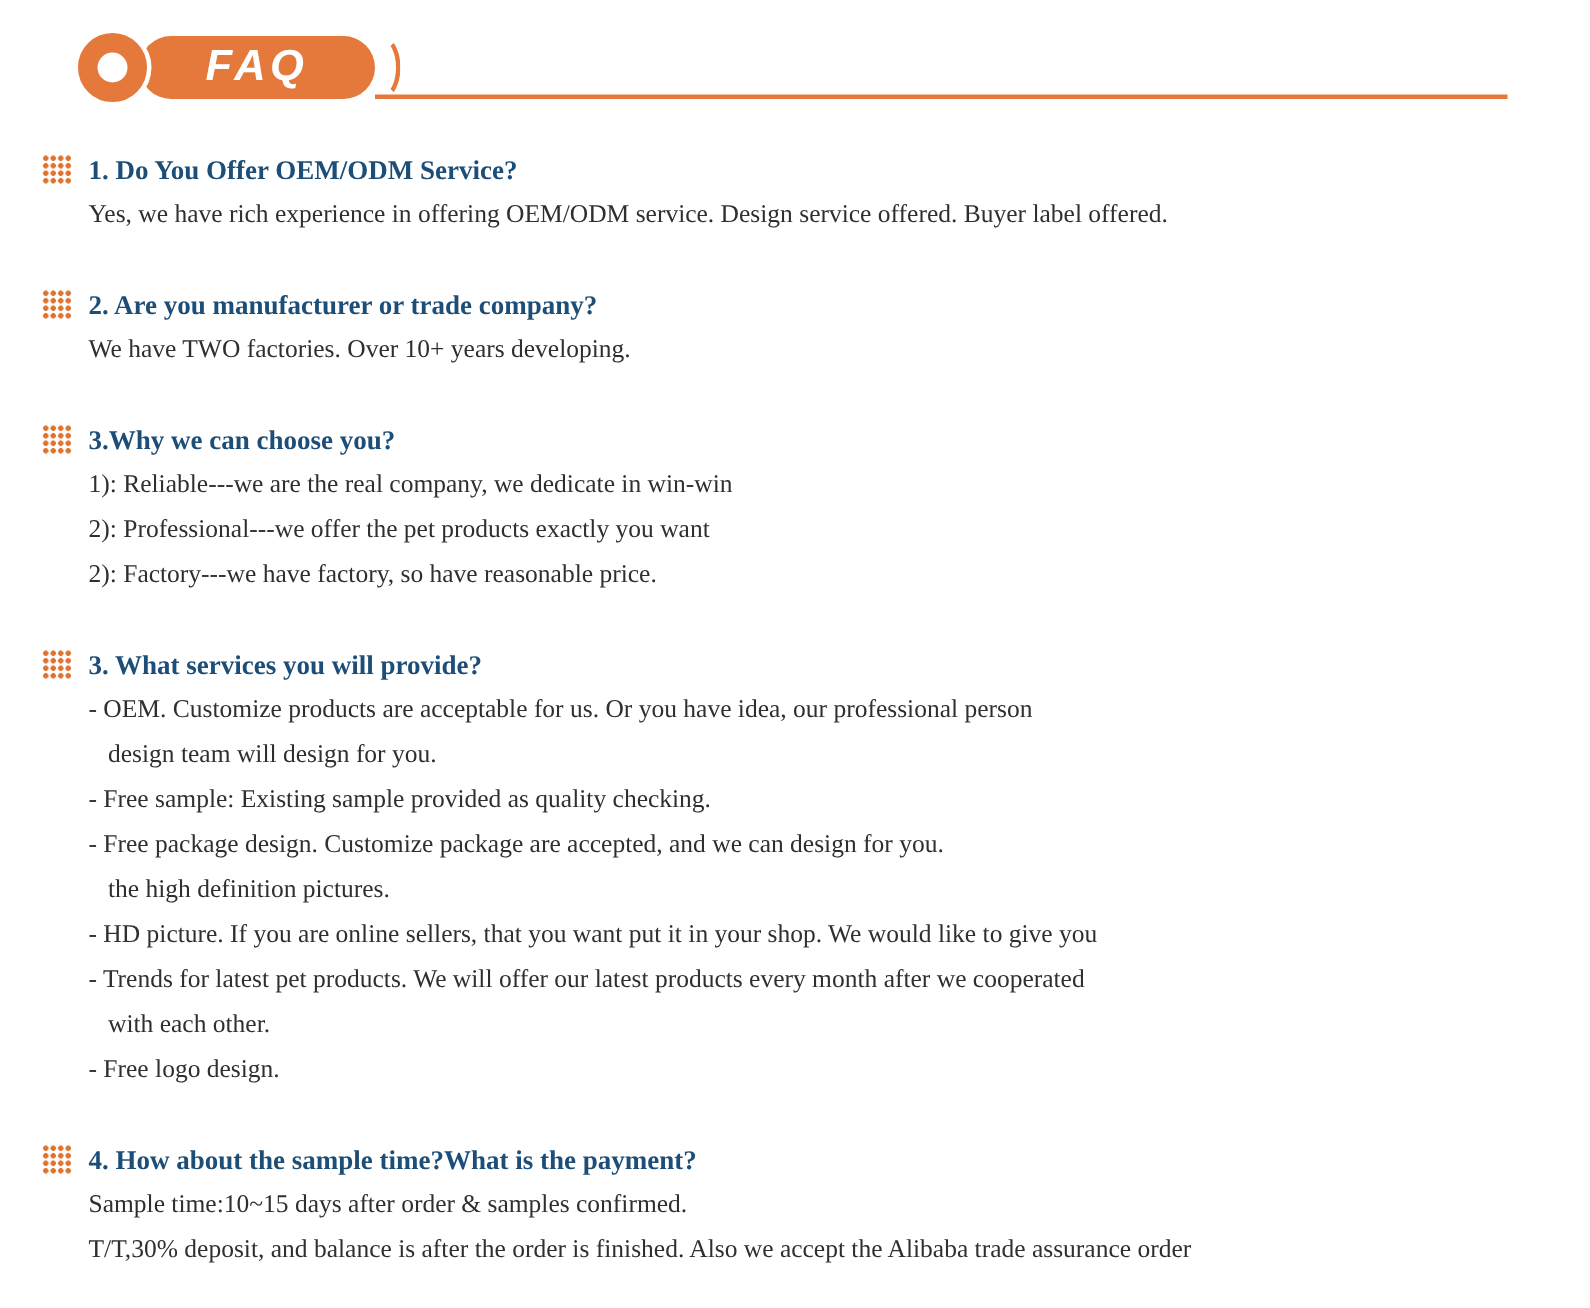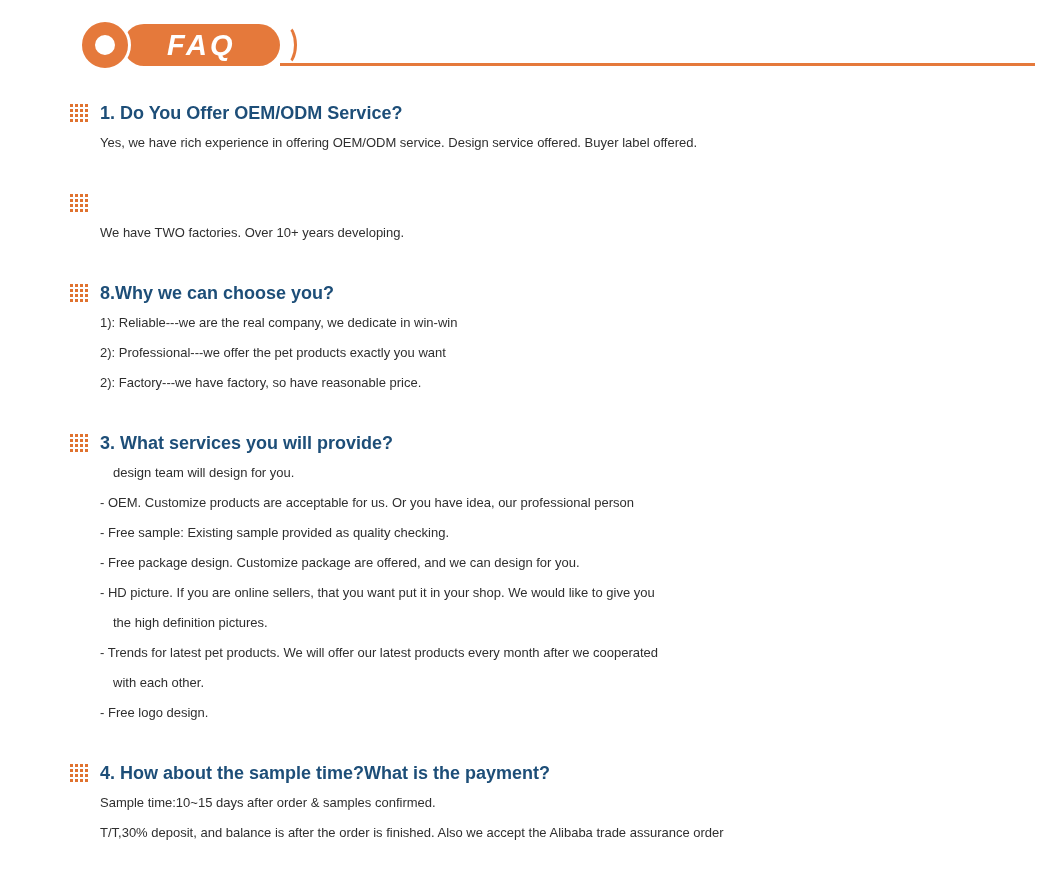--- a/index.html
+++ b/index.html
@@ -11,21 +11,21 @@
   * { box-sizing: border-box; }
   html, body { margin: 0; padding: 0; }
   body {
     width: 1060px;
     height: 872px;
     background: #ffffff;
     font-family: "Liberation Sans", sans-serif;
     overflow: hidden;
   }
   
-  .faq-header { position: relative; height: 98px; margin-left: 30px; }
+  .faq-header { position: relative; height: 98px; }
   .pill {
     position: absolute; left: 93px; top: 24px;
     width: 157px; height: 42px;
     background: var(--accent);
     border-radius: 21px;
   }
   .faq-title {
     position: absolute; left: 44px; top: 50%;
     transform: translateY(-50%);
     font-size: 29px; font-weight: bold; font-style: italic;
@@ -45,40 +45,40 @@
     background: #fff;
     border-radius: 50%;
     box-shadow: 0 0 0 3px #fff;
   }
   .header-line {
     position: absolute; left: 250px; top: 63px;
     width: 755px; height: 3px;
     background: var(--accent);
   }
   
-  .faq-body { padding-left: 69px; padding-right: 40px; }
+  .faq-body { padding-left: 28px; padding-right: 40px; font-family: Liberation Serif, serif; }
   .faq-section { margin-bottom: 30px; }
   .q-row { display: flex; align-items: center; height: 30px; }
   .dots-icon {
     width: 20px; height: 20px;
     margin-right: 11px;
     flex: 0 0 auto;
     background-image: radial-gradient(circle, var(--dots) 1.7px, rgba(0,0,0,0) 1.9px);
     background-size: 5px 5px;
   }
   .q-text {
     margin: 0;
     font-size: 18px; font-weight: bold;
     color: var(--heading);
     line-height: 30px;
     white-space: nowrap;
   }
   .answers { margin-left: 31px; }
   .answer-line {
-    font-size: 13px;
+    font-size: 17px;
     color: var(--body-text);
     line-height: 30px;
     white-space: nowrap;
   }
   .answer-line.indent { padding-left: 13px; }
 </style>
 </head>
 <body>
 
 <div class="page">
@@ -99,50 +99,51 @@
       <h3 class="q-text">1. Do You Offer OEM/ODM Service?</h3>
     </div>
     <div class="answers">
           <div class="answer-line">Yes, we have rich experience in offering OEM/ODM service. Design service offered. Buyer label offered.</div>
         </div>
   </section>
 
   <section class="faq-section">
     <div class="q-row">
       <span class="dots-icon"></span>
+      <h3 class="q-text">2. Are you manufacturer or trade company?</h3>
     </div>
     <div class="answers">
           <div class="answer-line">We have TWO factories. Over 10+ years developing.</div>
         </div>
   </section>
 
   <section class="faq-section">
     <div class="q-row">
       <span class="dots-icon"></span>
-      <h3 class="q-text">8.Why we can choose you?</h3>
+      <h3 class="q-text">3.Why we can choose you?</h3>
     </div>
     <div class="answers">
           <div class="answer-line">1): Reliable---we are the real company, we dedicate in win-win</div>
           <div class="answer-line">2): Professional---we offer the pet products exactly you want</div>
           <div class="answer-line">2): Factory---we have factory, so have reasonable price.</div>
         </div>
   </section>
 
   <section class="faq-section">
     <div class="q-row">
       <span class="dots-icon"></span>
       <h3 class="q-text">3. What services you will provide?</h3>
     </div>
     <div class="answers">
+          <div class="answer-line">- OEM. Customize products are acceptable for us. Or you have idea, our professional person</div>
           <div class="answer-line indent">design team will design for you.</div>
-          <div class="answer-line">- OEM. Customize products are acceptable for us. Or you have idea, our professional person</div>
           <div class="answer-line">- Free sample: Existing sample provided as quality checking.</div>
-          <div class="answer-line">- Free package design. Customize package are offered, and we can design for you.</div>
+          <div class="answer-line">- Free package design. Customize package are accepted, and we can design for you.</div>
+          <div class="answer-line indent">the high definition pictures.</div>
           <div class="answer-line">- HD picture. If you are online sellers, that you want put it in your shop. We would like to give you</div>
-          <div class="answer-line indent">the high definition pictures.</div>
           <div class="answer-line">- Trends for latest pet products. We will offer our latest products every month after we cooperated</div>
           <div class="answer-line indent">with each other.</div>
           <div class="answer-line">- Free logo design.</div>
         </div>
   </section>
 
   <section class="faq-section">
     <div class="q-row">
       <span class="dots-icon"></span>
       <h3 class="q-text">4. How about the sample time?What is the payment?</h3>

